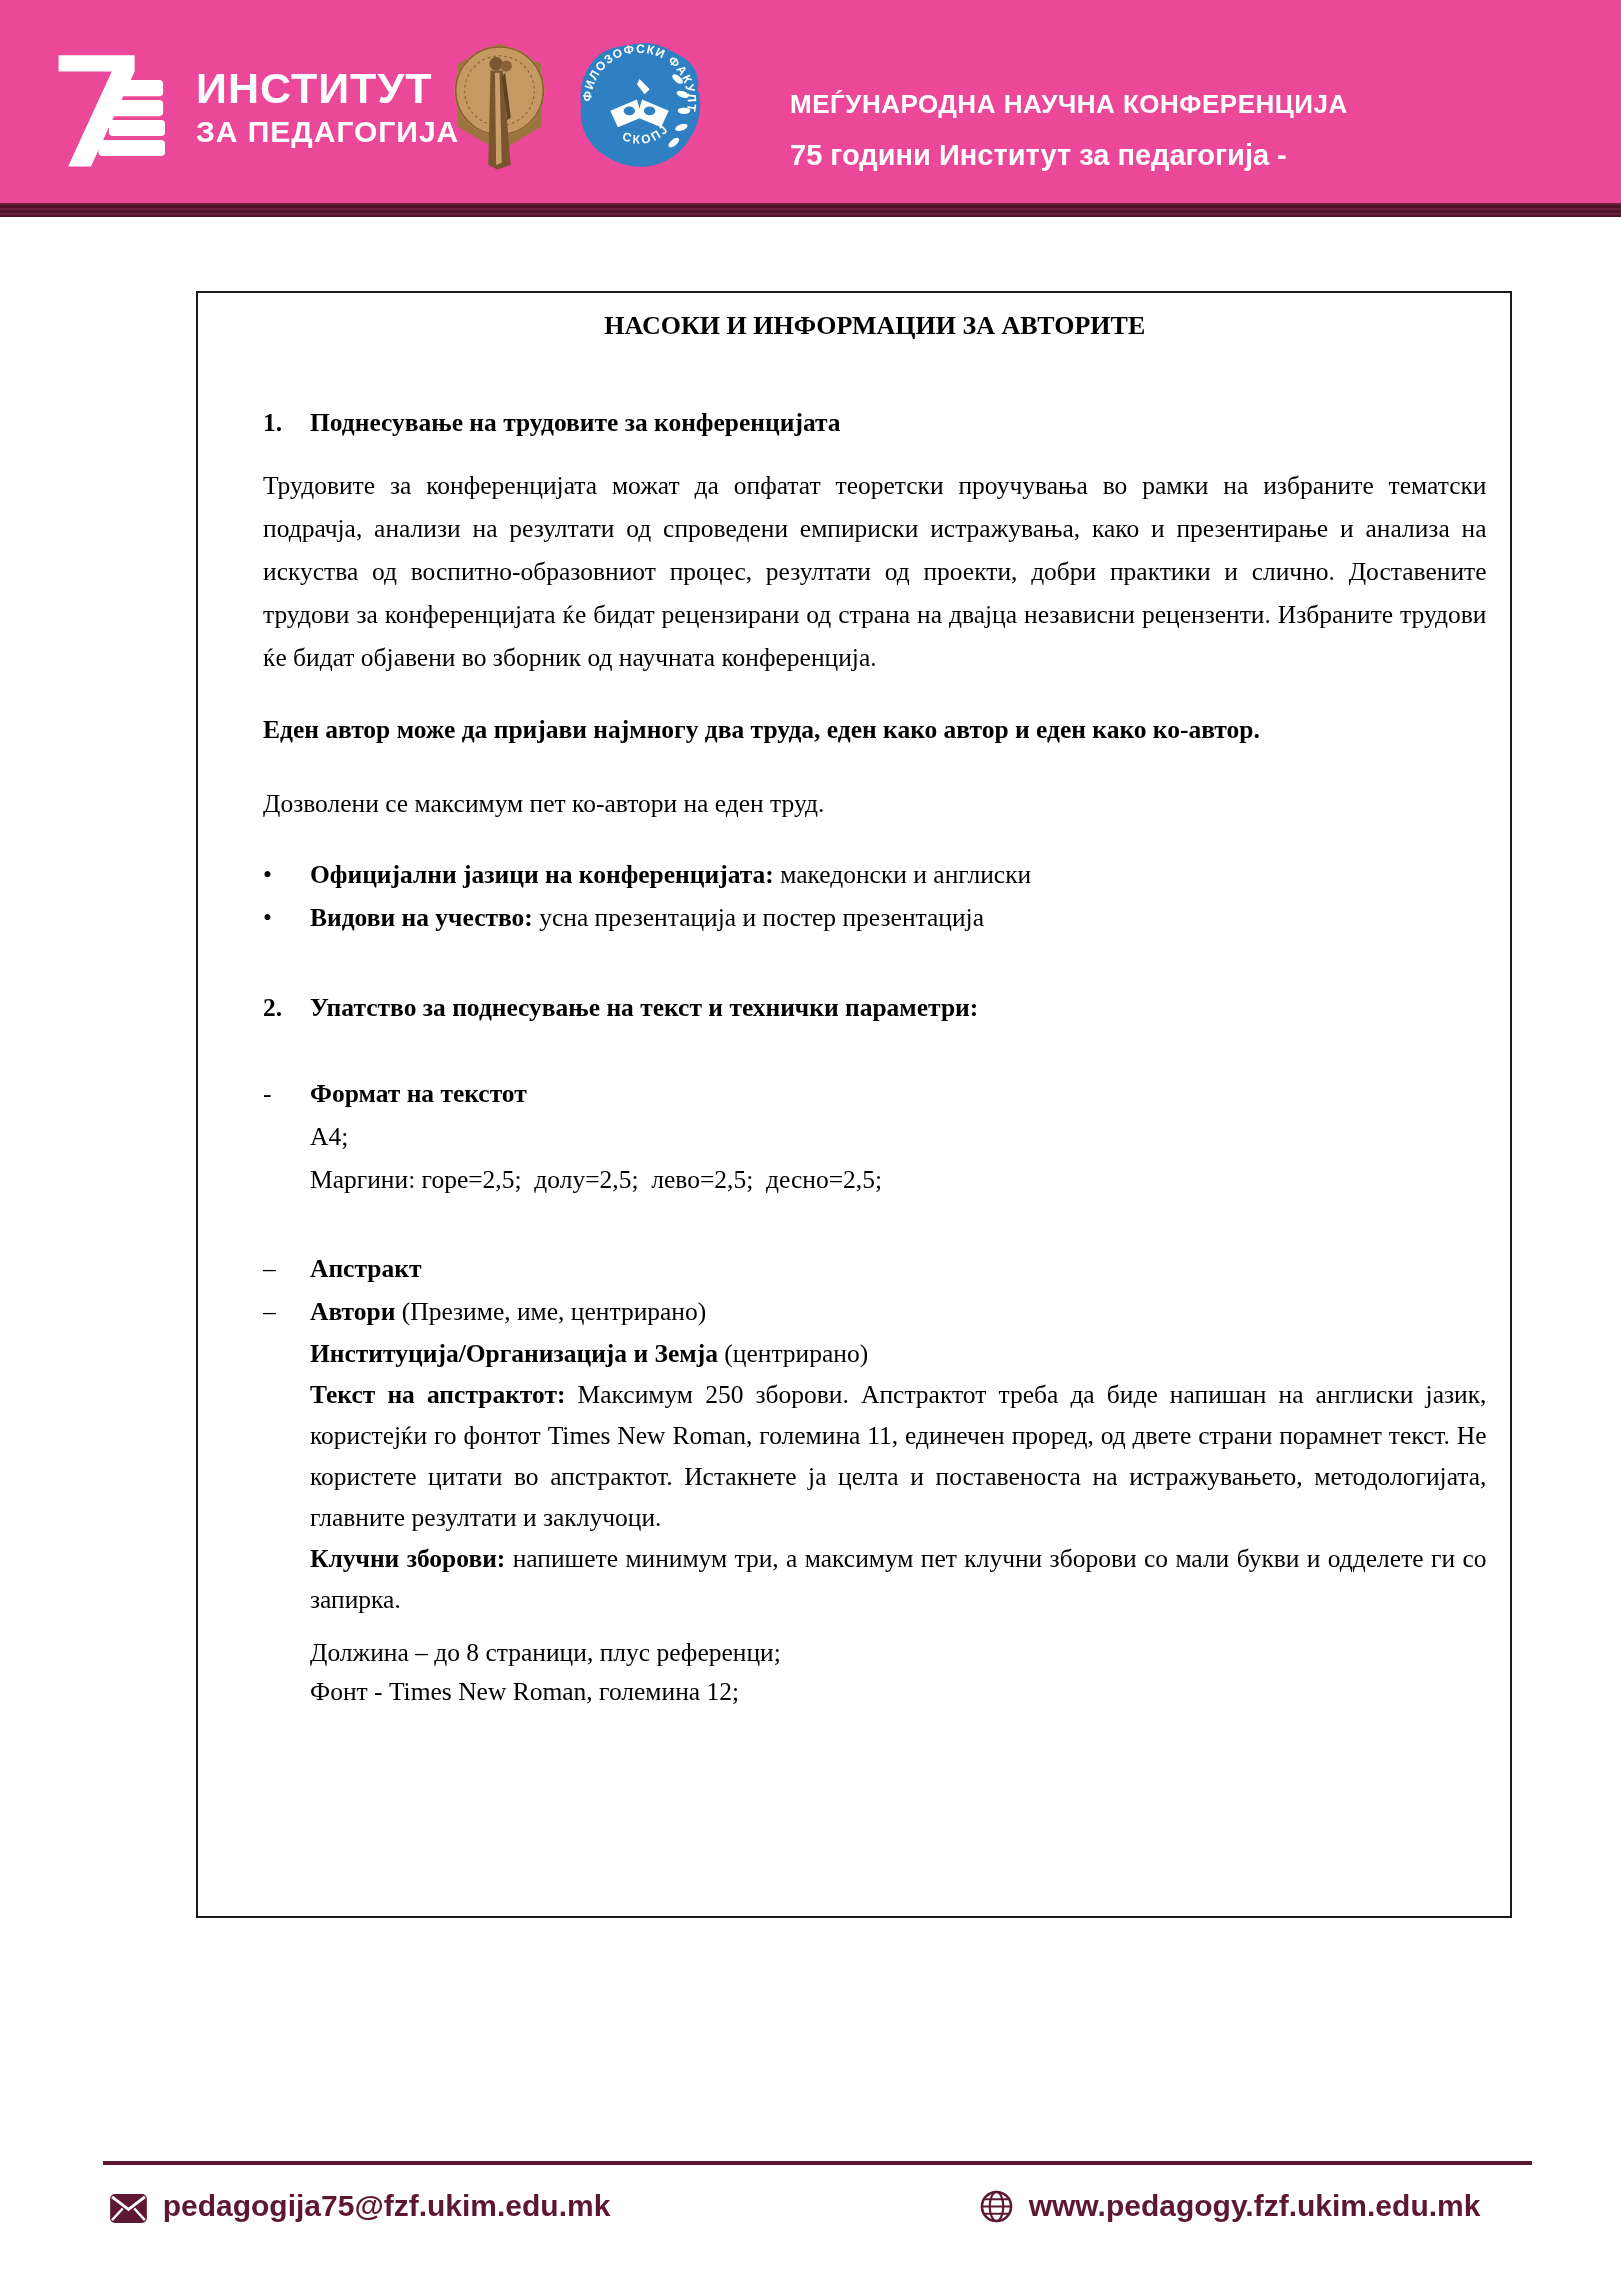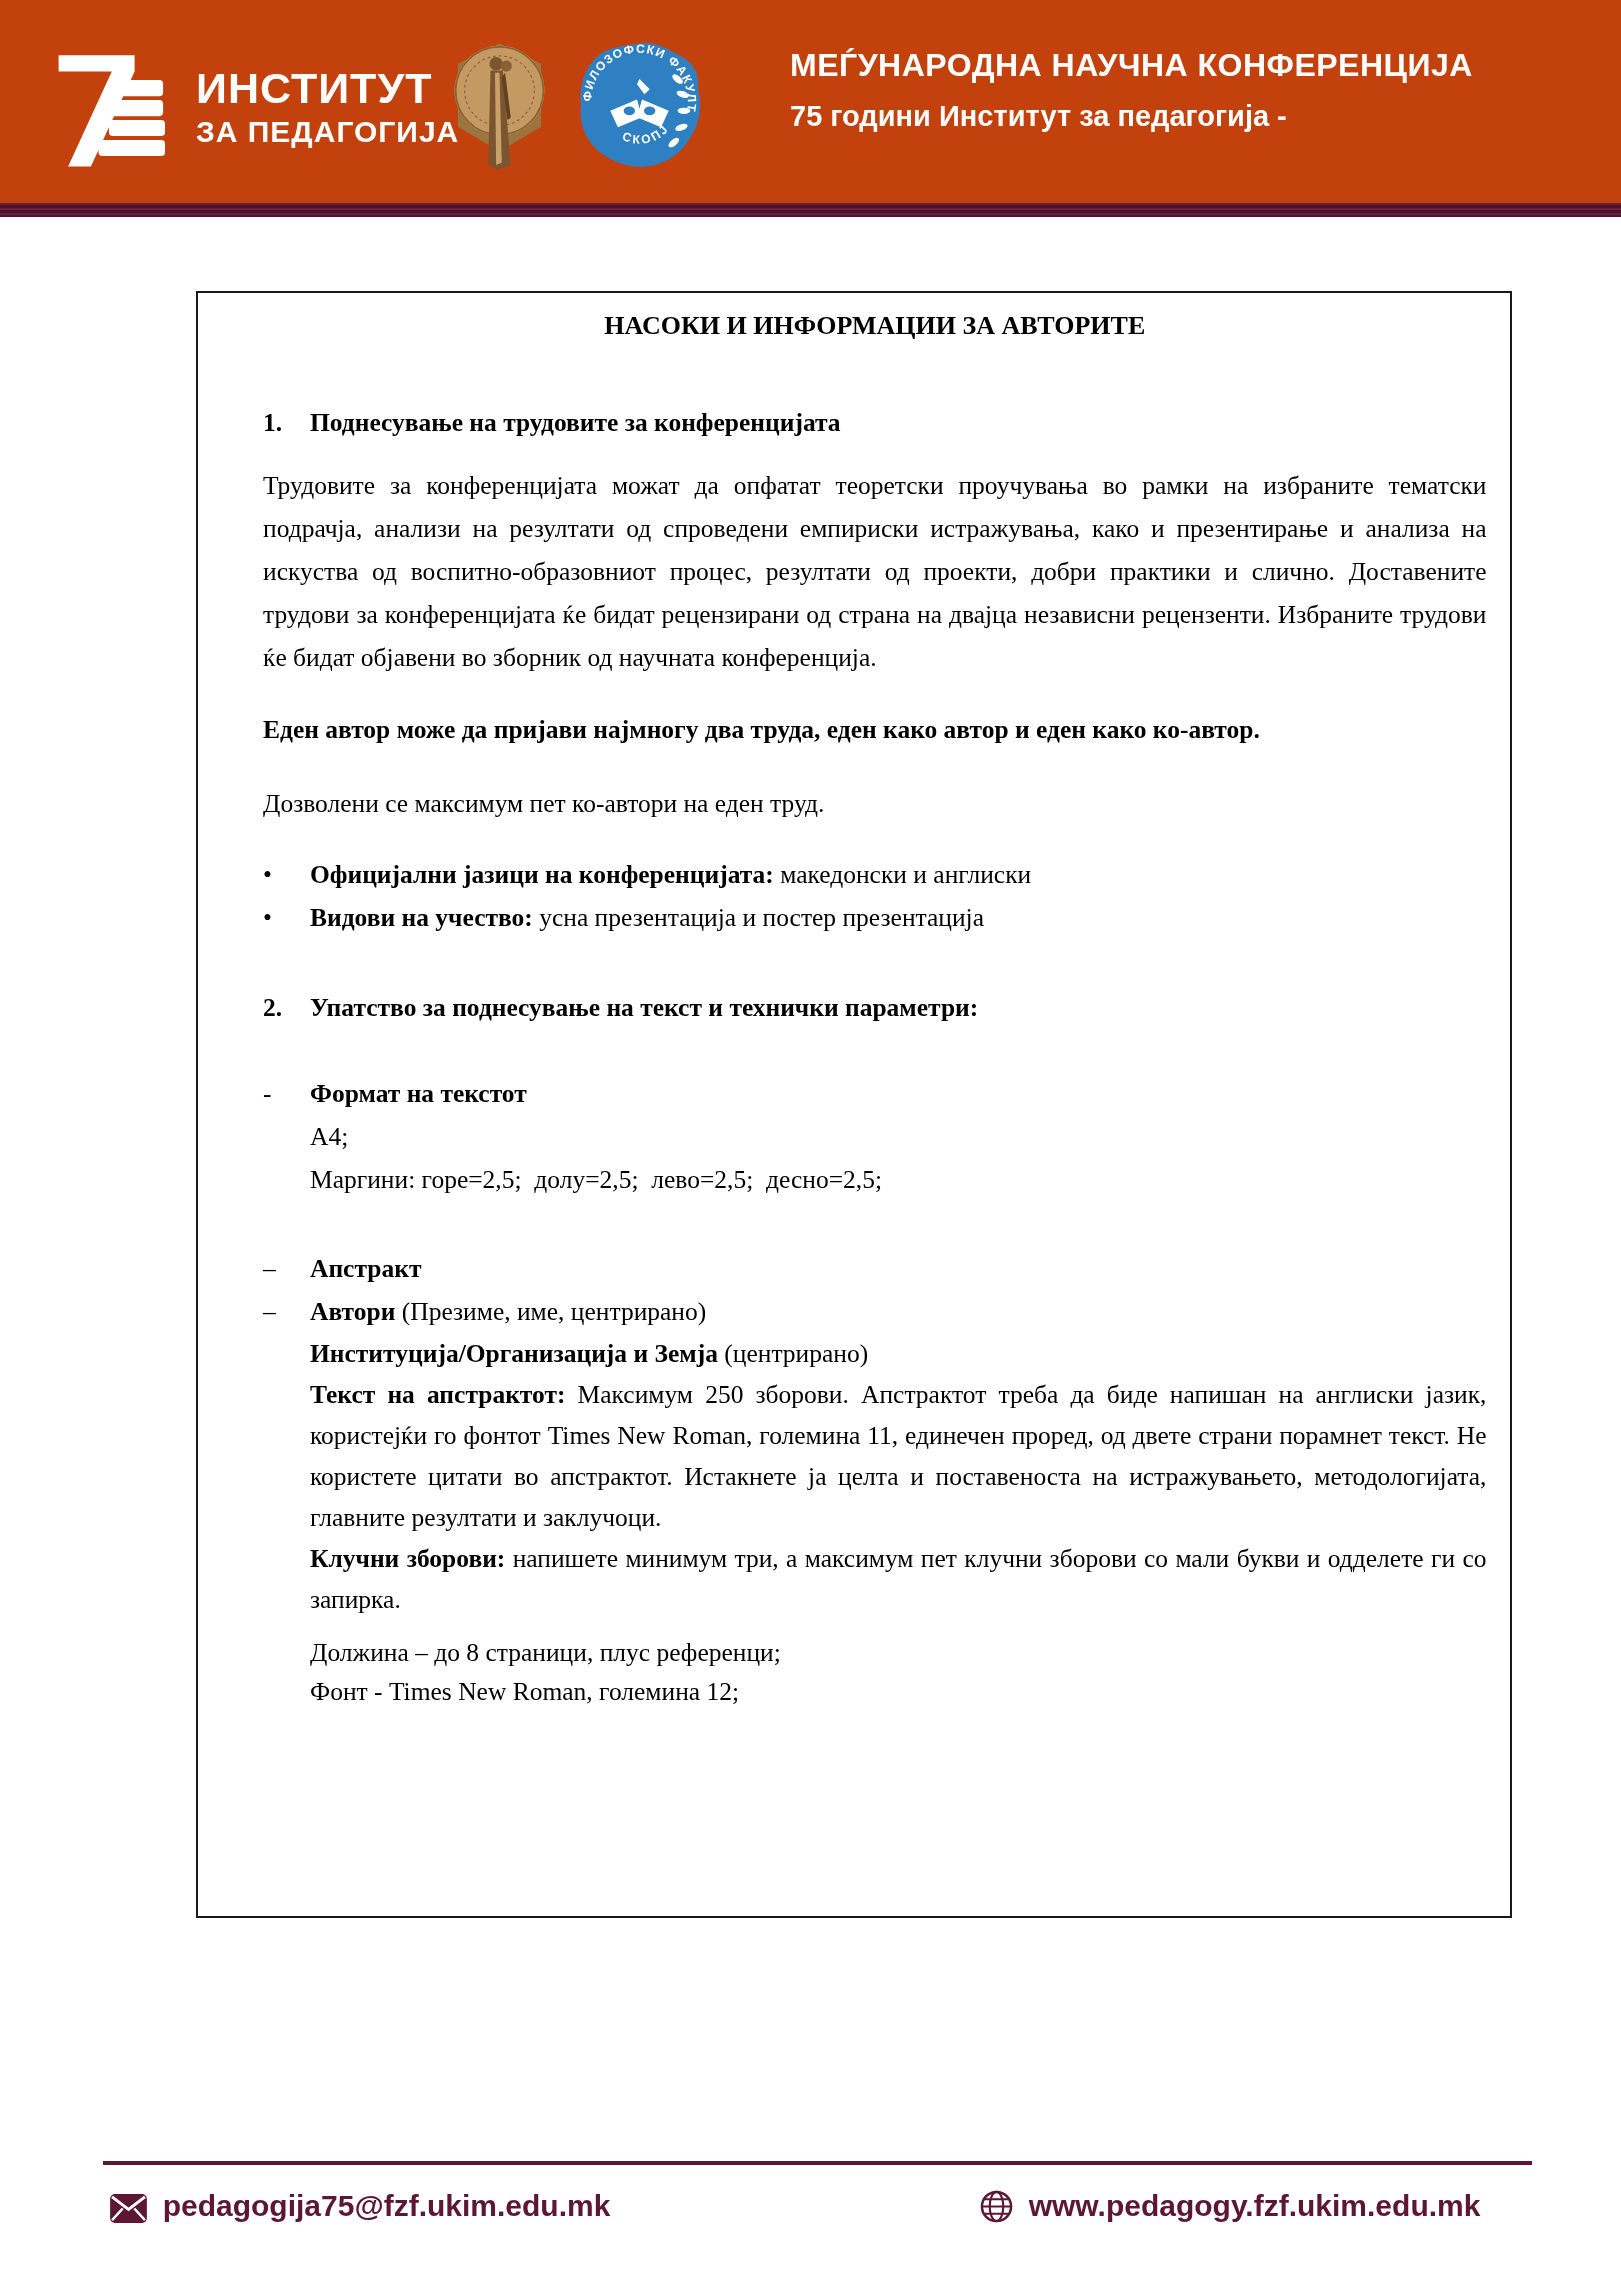--- a/index.html
+++ b/index.html
@@ -1,31 +1,31 @@
 <!DOCTYPE html>
 <html><head>
 <meta charset="utf-8">
 <style>
   html,body{margin:0;padding:0;}
   body{
     width:1621px;height:2293px;position:relative;background:#ffffff;
     font-family:"Liberation Serif", serif;color:#000;overflow:hidden;
   }
   
-  .band{position:absolute;left:0;top:0;width:1621px;height:217px;background:#c2410c;}
+  .band{position:absolute;left:0;top:0;width:1621px;height:217px;background:#ec4899;}
   .band-stripes{position:absolute;left:0;bottom:0;width:100%;height:13.7px;
     background:repeating-linear-gradient(to bottom,#6a1f3d 0 2px,#4e1229 2px 4.9px);}
   .brand75{position:absolute;left:51px;top:49px;width:133px;height:120px;}
   .brand-name{position:absolute;left:196px;top:65px;color:#fff;font-family:"Liberation Sans",sans-serif;}
   .brand-name .l1{font-size:43px;font-weight:800;letter-spacing:1px;line-height:47px;}
   .brand-name .l2{font-size:30px;font-weight:700;letter-spacing:1px;line-height:39px;}
   .seal-gold{position:absolute;left:443px;top:39px;width:113px;height:135px;}
   .seal-blue{position:absolute;left:576px;top:41px;width:127px;height:127px;}
   .band-right{position:absolute;left:790px;top:41px;color:#fff;font-family:"Liberation Sans",sans-serif;}
-  .band-right .t{font-size:32px;font-weight:800;letter-spacing:0.5px;line-height:49px;}
+  .band-right .t{font-size:26px;font-weight:800;letter-spacing:0.5px;line-height:49px;margin-top:39px;}
   .band-right .s1{font-size:29px;font-weight:600;line-height:37px;margin-top:7.8px;}
   .band-right .s2{font-size:29px;font-weight:600;line-height:37px;}
   
   .doc{position:absolute;left:196px;top:291px;width:1316px;height:1627px;
     border:2.9px solid #1a1a1a;box-sizing:border-box;padding:7.8px 23.5px 0 65px;overflow:hidden;}
   .doc, .doc *{font-size:25.5px;line-height:43px;}
   .doc-title{text-align:center;font-weight:700;font-size:26px;line-height:41px;margin-top:3.9px;}
   .hang{position:relative;padding-left:47px;}
   .hang .marker{position:absolute;left:0;top:0;}
   .b{font-weight:700;}

